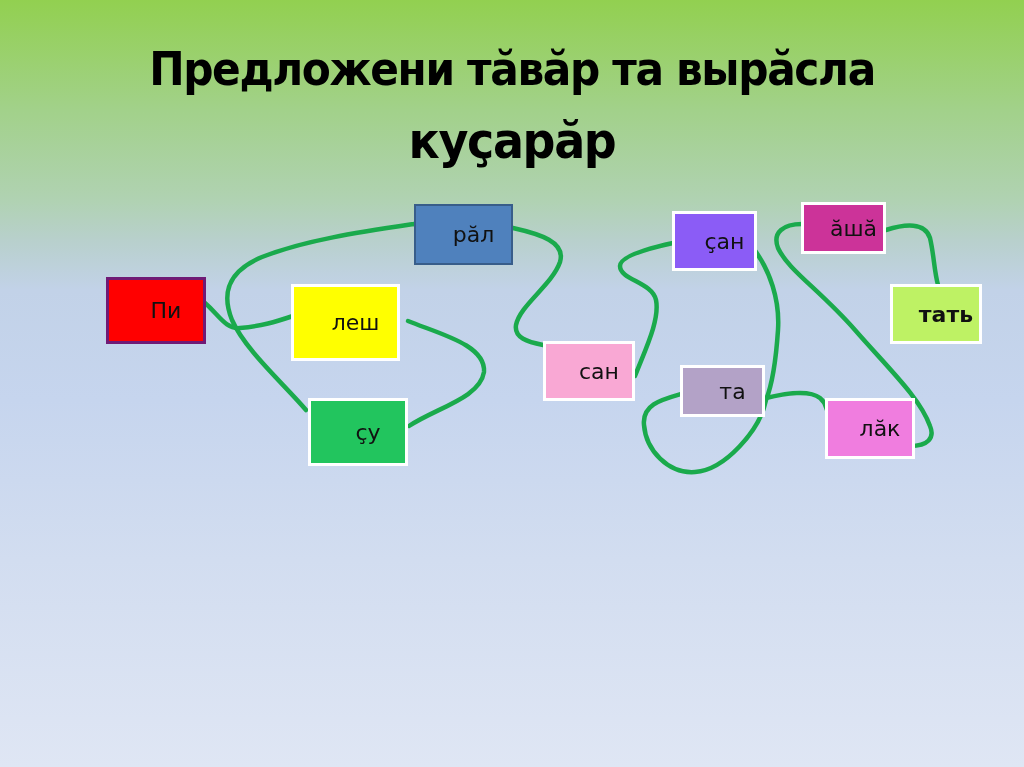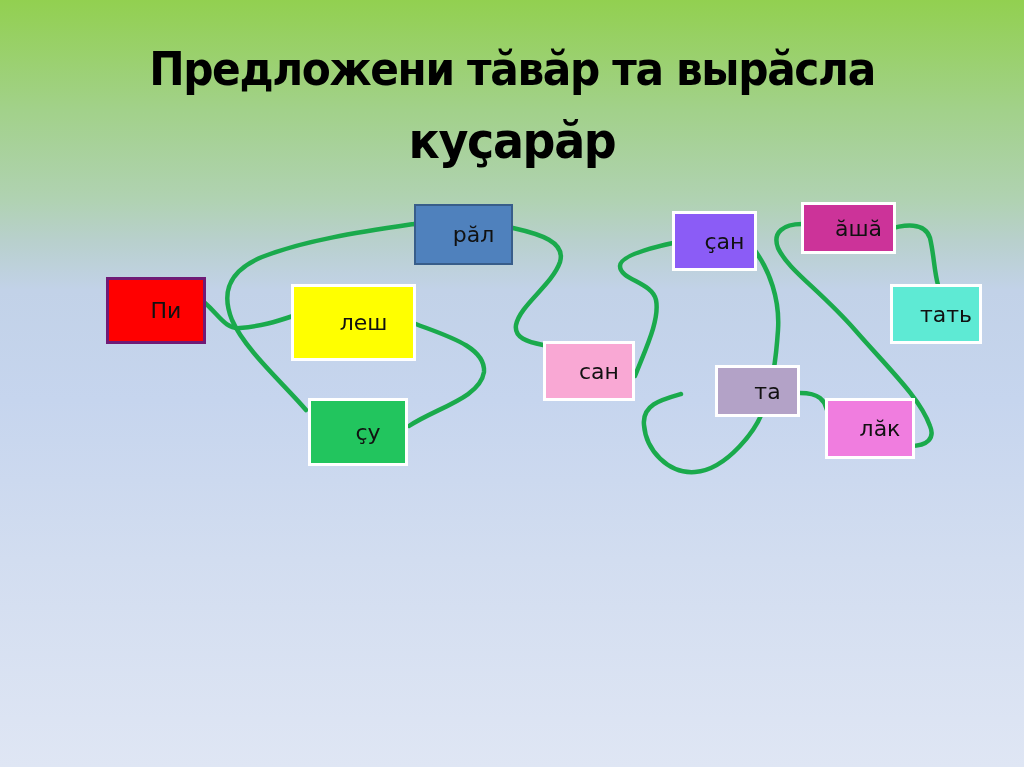--- a/index.html
+++ b/index.html
@@ -100,27 +100,27 @@
     <path d="M910,446 C928,446 935,438 930,426 C920,398 890,370 855,330 C820,290 788,270 778,248 C772,232 784,224 802,224" stroke="#1aaa4c"></path>
 
     <path d="M886,230 C905,224 925,222 930,238 C934,255 934,270 938,285" stroke="#1aaa4c"></path>
   </g>
 </svg>
 
 <div class="word w-pi" style="left:106px;top:277px;width:100px;height:67px;background:#ff0000;" title="Пи">Пи</div>
 
 <div class="word w-ral" style="left:414px;top:204px;width:99px;height:61px;background:#4f81bd;">рӑл</div>
 
-<div class="word" style="left:291px;top:284px;width:125px;height:77px;background:#ffff00;">леш</div>
+<div class="word" style="left:291px;top:284px;width:109px;height:77px;background:#ffff00;">леш</div>
 
 <div class="word" style="left:308px;top:398px;width:100px;height:68px;background:#22c55e;">çу</div>
 
 <div class="word" style="left:543px;top:341px;width:92px;height:60px;background:#f9a8d4;">сан</div>
 
 <div class="word" style="left:672px;top:211px;width:85px;height:60px;background:#8b5cf6;">çан</div>
 
-<div class="word" style="left:680px;top:365px;width:85px;height:52px;background:#b3a2c7;margin-left:35px;">та</div>
+<div class="word" style="left:680px;top:365px;width:85px;height:52px;background:#b3a2c7;">та</div>
 
-<div class="word" style="left:801px;top:202px;width:95px;height:52px;background:#cc3399;">ӑшӑ</div>
+<div class="word" style="left:801px;top:202px;width:85px;height:52px;background:#cc3399;">ӑшӑ</div>
 
-<div class="word" style="left:890px;top:284px;width:92px;height:60px;background:#5eead4;">тать</div>
+<div class="word" style="left:890px;top:284px;width:92px;height:60px;background:#bef264;font-weight:bold;">тать</div>
 
 <div class="word" style="left:825px;top:398px;width:90px;height:61px;background:#f07ddf;">лӑк</div>
 
 </body></html>

